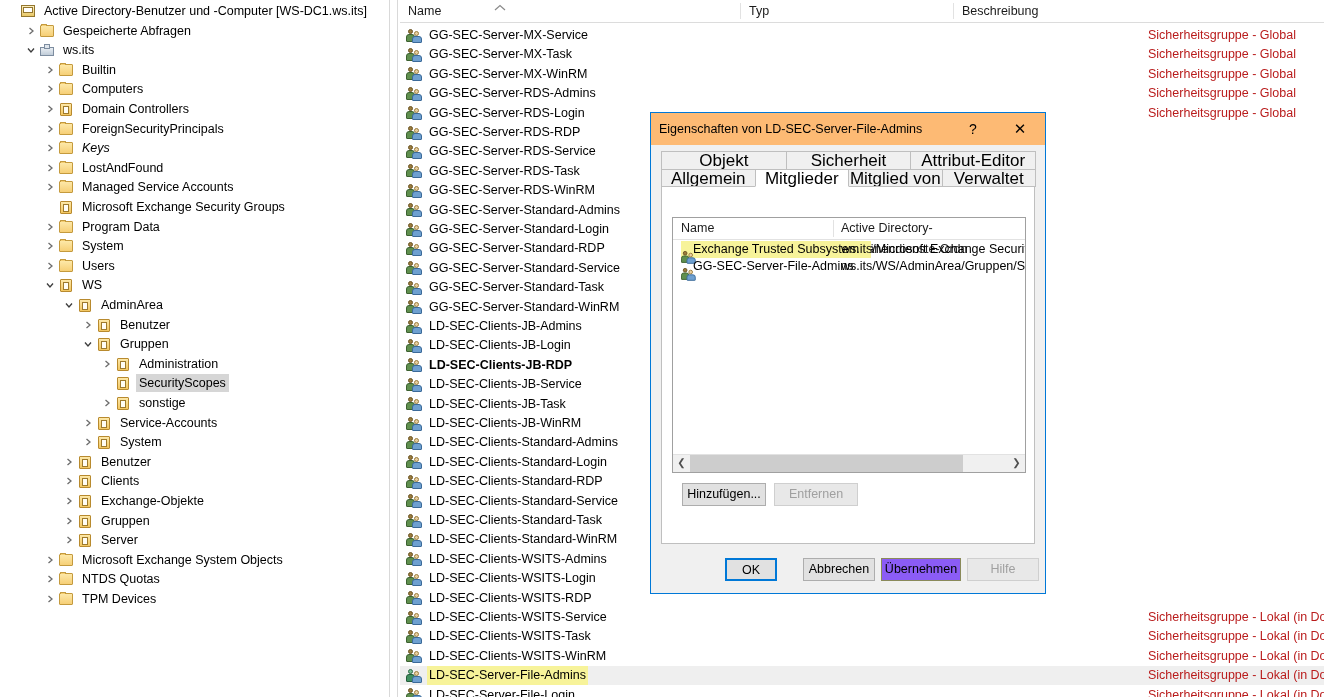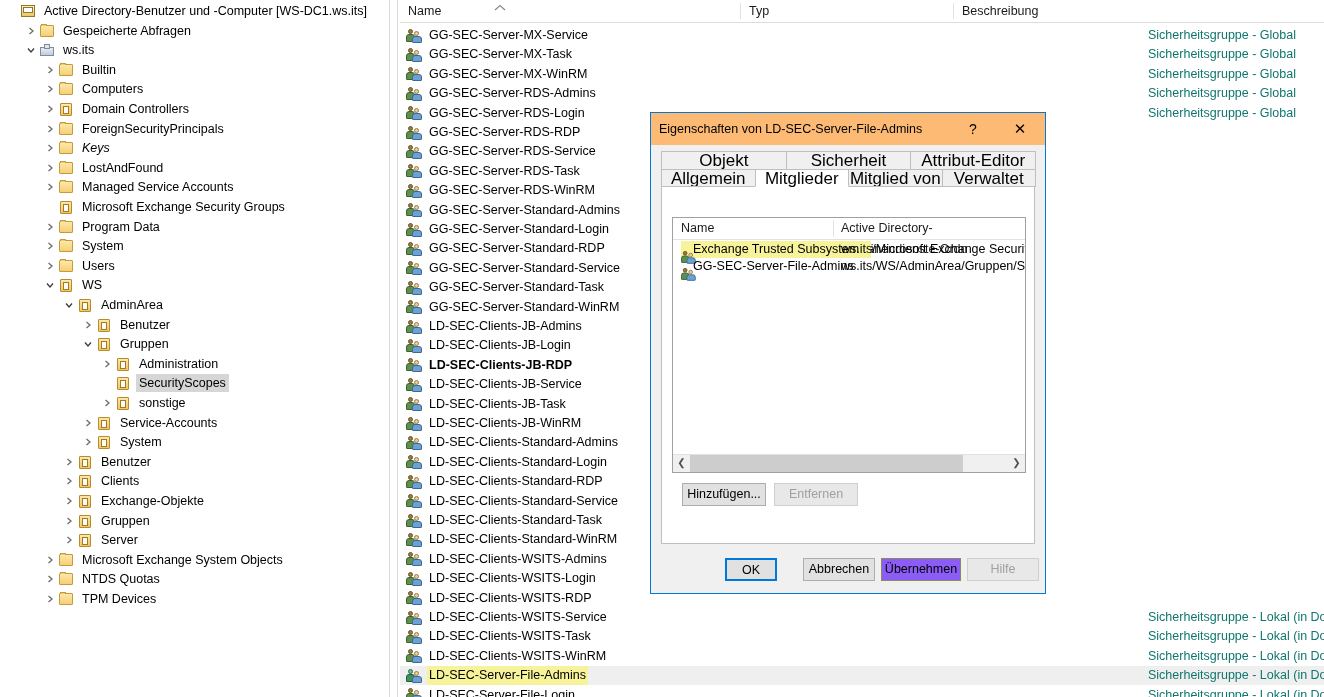--- a/index.html
+++ b/index.html
@@ -78,21 +78,21 @@
   #sort-arrow{position:absolute;left:93px;top:4px;}
 
   .lv-row{
     position:absolute;left:0;width:924px;height:19px;line-height:19px;white-space:nowrap;
   }
   .lv-row.sel{background:#efefef;}
   .lv-name{position:absolute;left:6px;top:0;height:19px;display:flex;align-items:center;}
   .lv-name .gico{width:17px;height:16px;flex:0 0 17px;margin-right:4px;position:relative;}
   .lv-name .t{font-size:12.5px;color:#000;padding:0 2px;}
   .lv-name .t.hl{background:#f7f39a;}
-  .lv-typ{position:absolute;left:748px;top:0;font-size:12.5px;color:#0f766e;text-align:right;}
+  .lv-typ{position:absolute;left:748px;top:0;font-size:12.5px;color:#b91c1c;text-align:right;}
 
   
   .gico .p1,.gico .p2{position:absolute;}
   .gico .p1{left:0px;top:1px;width:9px;height:13px;}
   .gico .p2{left:6px;top:3px;width:10px;height:12px;}
   .gico .head{position:absolute;border-radius:50%;}
   .gico .body{position:absolute;border-radius:3px 3px 1px 1px;}
   .gico .p1 .head{left:2px;top:0;width:5px;height:5px;background:#9a7b3c;border:1px solid #6b5424;box-sizing:border-box;}
   .gico .p1 .body{left:0px;top:5px;width:9px;height:8px;background:#5f8f4e;border:1px solid #3c6130;box-sizing:border-box;}
   .gico .p2 .head{left:2px;top:0;width:5px;height:5px;background:#e8cfa0;border:1px solid #9a7b3c;box-sizing:border-box;}

